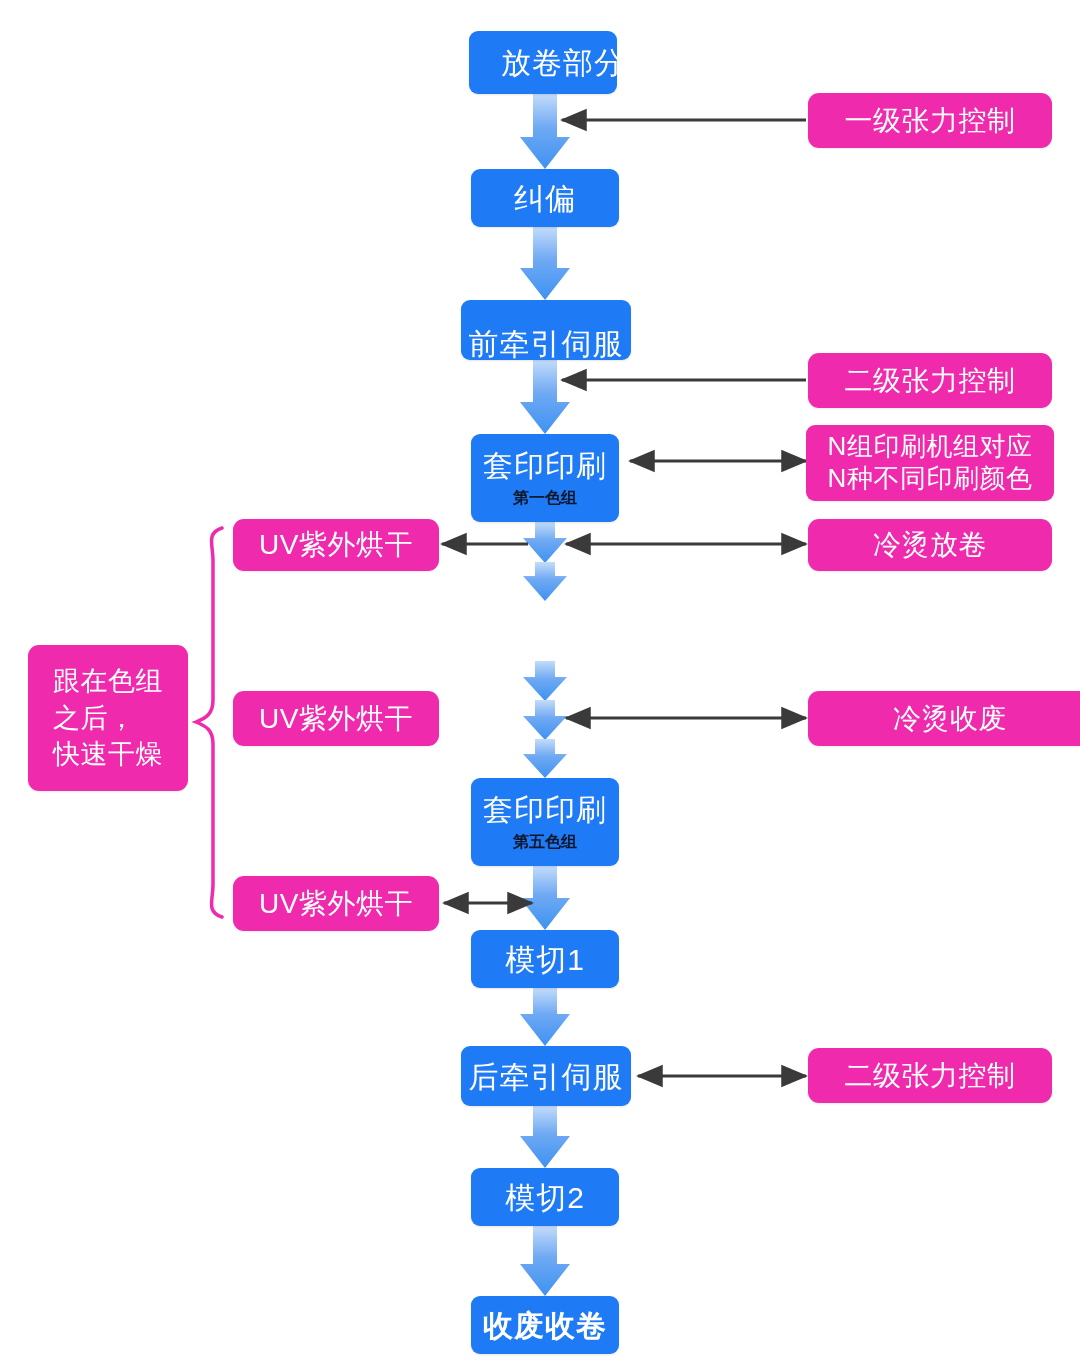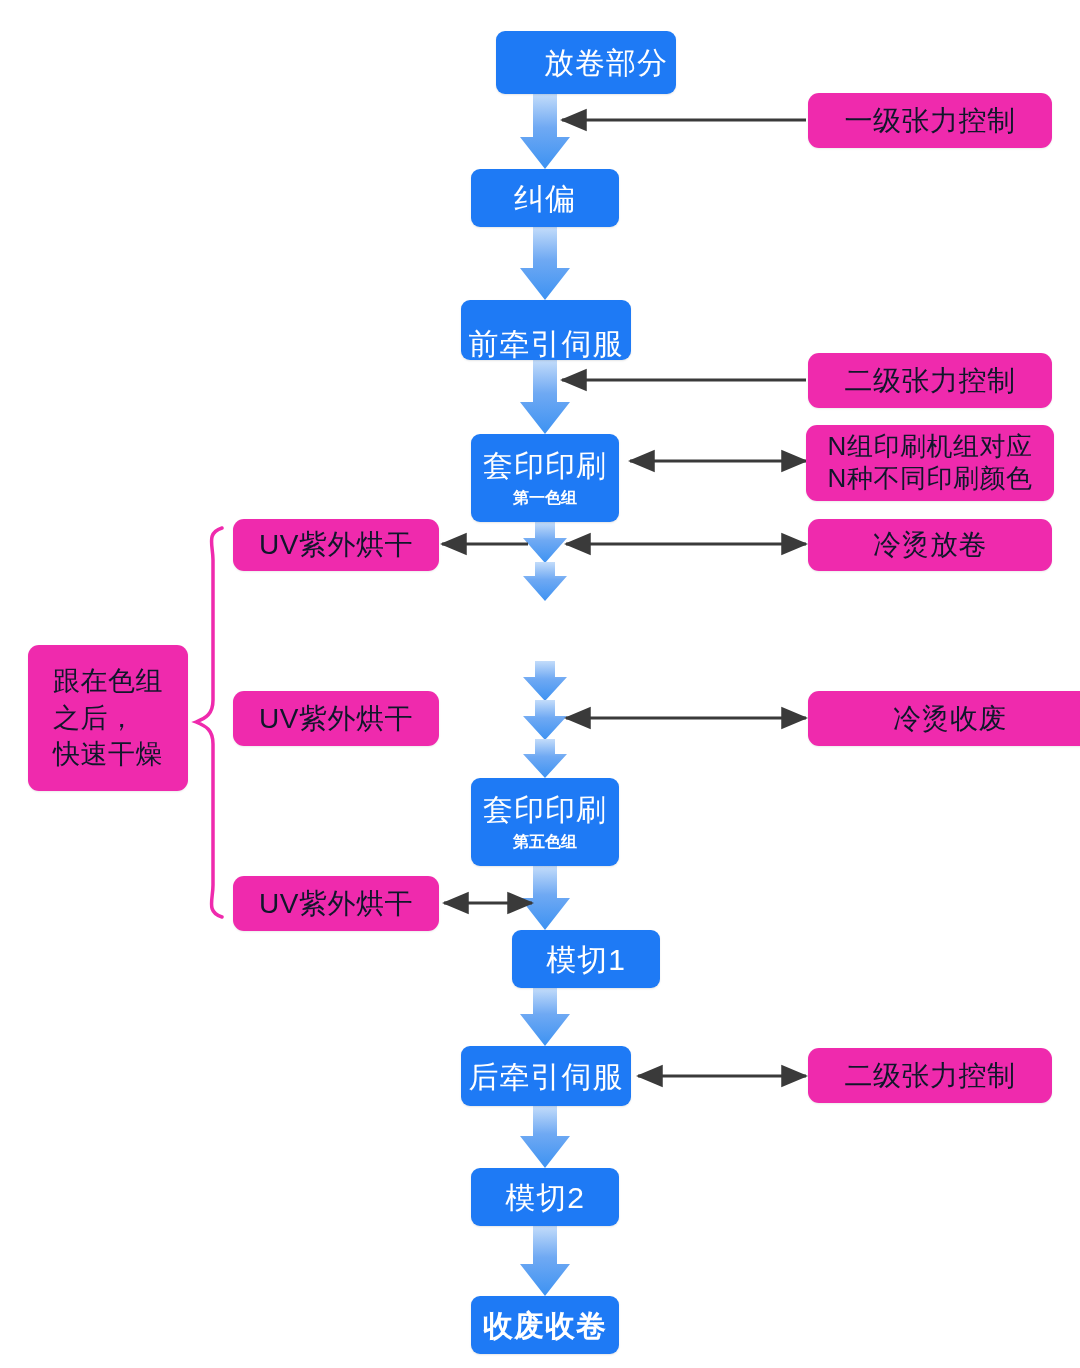--- a/index.html
+++ b/index.html
@@ -34,21 +34,21 @@
   .node-blue .main-label {
     font-size: 30px;
     line-height: 1.1;
     letter-spacing: 1px;
     color: #ffffff;
     white-space: nowrap;
   }
   .node-blue .sub-label {
     font-size: 16px;
     line-height: 1.1;
-    color: #ffffff;
+    color: #0f172a;
     margin-top: 7px;
     font-weight: bold;
     white-space: nowrap;
   }
 
   
   .node-pink {
     position: absolute;
     background: #ef2aad;
     border-radius: 11px;
@@ -56,21 +56,21 @@
     display: flex;
     align-items: center;
     justify-content: center;
     box-sizing: border-box;
     text-align: center;
     box-shadow: 0 1px 2px rgba(0,0,0,0.08);
   }
   .node-pink .pink-label {
     font-size: 28px;
     line-height: 1.28;
-    color: #0f172a;
+    color: #ffffff;
     white-space: pre-line;
     letter-spacing: 0.5px;
   }
   .node-pink.two-line .pink-label { font-size: 26px; line-height: 1.22; }
   .node-pink.multi-line .pink-label { font-size: 27px; line-height: 1.35; text-align: left; }
 
   
   #vectors {
     position: absolute;
     left: 0; top: 0;
@@ -136,21 +136,21 @@
 
     <path d="M222,528
              C206,533 213,545 213,560
              L213,700
              C213,714 206,718 196,722
              C206,726 213,730 213,744
              L213,885
              C213,900 206,912 222,917" stroke="#ef2aad" stroke-width="3.5" fill="none" stroke-linecap="round"></path>
   </svg>
 
-  <div class="node-blue" style="left:496px; top:31px; width:180px; height:63px;padding-left:40px;">
+  <div class="node-blue" style="left:469px; top:31px; width:148px; height:63px;padding-left:40px;">
     <div class="main-label">放卷部分</div>
   </div>
 
   <div class="node-blue" style="left:471px; top:169px; width:148px; height:58px;">
     <div class="main-label">纠偏</div>
   </div>
 
   <div class="node-blue" style="left:461px; top:300px; width:170px; height:60px;justify-content:flex-end;">
     <div class="main-label">前牵引伺服</div>
   </div>
@@ -159,21 +159,21 @@
     <div class="main-label">套印印刷</div>
     <div class="sub-label">第一色组</div>
   </div>
 
 
   <div class="node-blue" style="left:471px; top:778px; width:148px; height:88px;">
     <div class="main-label">套印印刷</div>
     <div class="sub-label">第五色组</div>
   </div>
 
-  <div class="node-blue" style="left:471px; top:930px; width:148px; height:58px;margin-left:41px;">
+  <div class="node-blue" style="left:471px; top:930px; width:148px; height:58px;">
     <div class="main-label">模切1</div>
   </div>
 
   <div class="node-blue" style="left:461px; top:1046px; width:170px; height:60px;">
     <div class="main-label">后牵引伺服</div>
   </div>
 
   <div class="node-blue" style="left:471px; top:1168px; width:148px; height:58px;align-items:center;">
     <div class="main-label">模切2</div>
   </div>
@@ -183,21 +183,21 @@
   </div>
 
   <div class="node-pink" style="left:808px; top:93px; width:244px; height:55px;">
     <div class="pink-label">一级张力控制</div>
   </div>
 
   <div class="node-pink" style="left:808px; top:353px; width:244px; height:55px;">
     <div class="pink-label">二级张力控制</div>
   </div>
 
-  <div class="node-pink two-line" style="left:806px; top:425px; width:248px; height:76px;">
+  <div class="node-pink two-line" style="left:806px; top:425px; width:248px; height:76px;border-radius:9px;">
     <div class="pink-label">N组印刷机组对应
 N种不同印刷颜色</div>
   </div>
 
   <div class="node-pink" style="left:808px; top:519px; width:244px; height:52px;">
     <div class="pink-label">冷烫放卷</div>
   </div>
 
   <div class="node-pink" style="left:808px; top:691px; width:284px; height:55px;">
     <div class="pink-label">冷烫收废</div>

